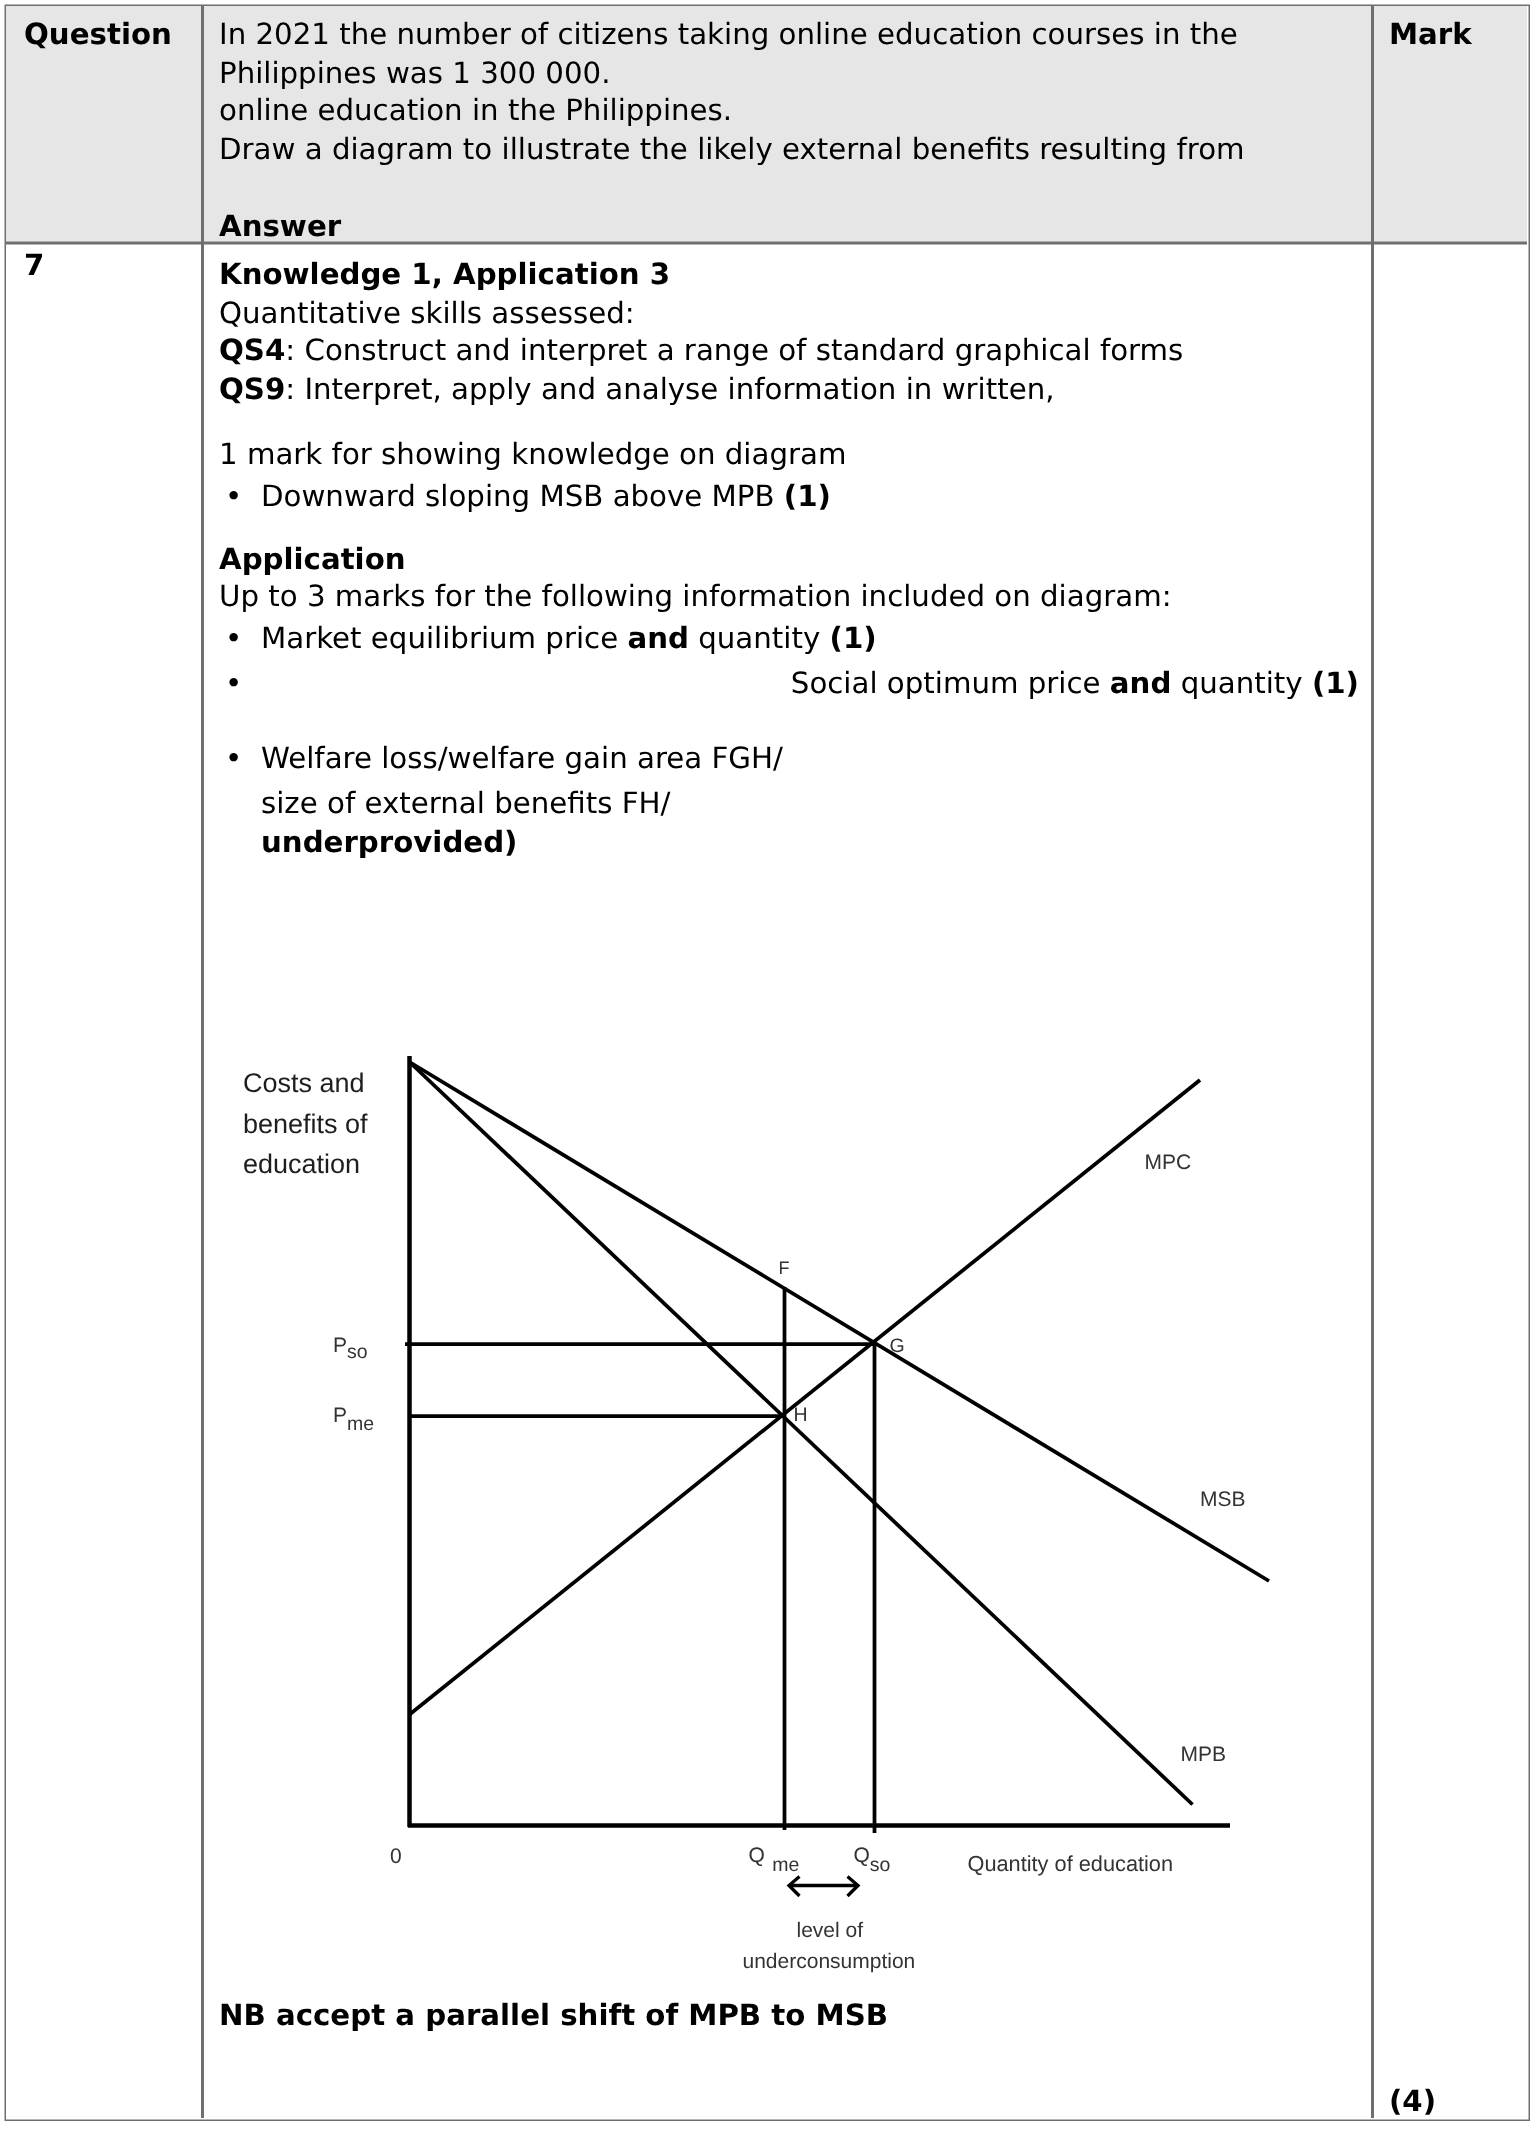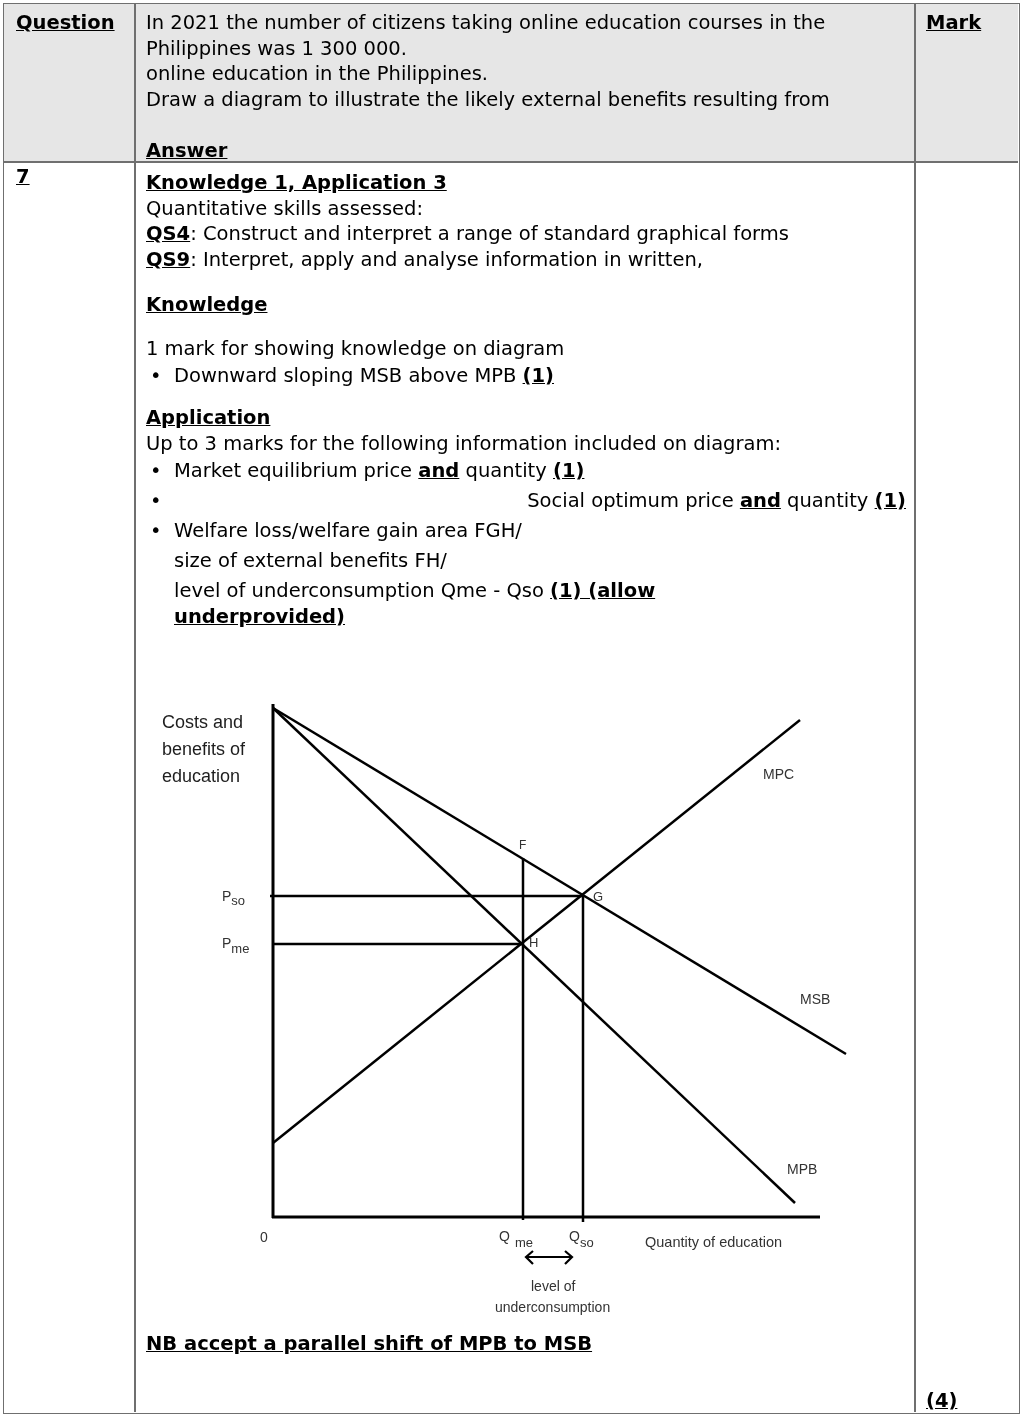--- a/index.html
+++ b/index.html
@@ -5,21 +5,21 @@
   html, body { margin: 0; padding: 0; background: #ffffff; }
   body { width: 1024px; height: 1420px; position: relative; overflow: hidden;
          font-family: "DejaVu Sans", sans-serif; color: #000; }
   .tbl { position: absolute; left: 3px; top: 3px; width: 1017px; height: 1411px;
          border: 1.5px solid #6f6f6f; box-sizing: border-box; }
   .cell { position: absolute; box-sizing: border-box; }
   .hdr { background: #e6e6e6; }
   .vline { position: absolute; width: 1.5px; background: #6f6f6f; }
   .hline { position: absolute; height: 1.5px; background: #6f6f6f; }
   .txt { font-size: 19.5px; line-height: 25.5px; }
-  .b { font-weight: bold; text-decoration: underline; }
+  .b { font-weight: bold; }
   p { margin: 0; }
   ul { margin: 0; padding: 0; list-style: none; }
   li { position: relative; padding-left: 28px; }
   li::before { content: "•"; position: absolute; left: 4px; top: 0; }
   .diagram { position: absolute; left: 140px; top: 690px; width: 720px; height: 640px; }
   .diagram text { font-family: "Liberation Sans", sans-serif; }
 </style>
 </head>
 <body>
 
@@ -43,35 +43,33 @@
 
   <div class="cell txt b" style="left:12px;top:160px;">7</div>
   <div class="cell txt b" style="left:922px;top:1384px;">(4)</div>
 
   <div class="cell txt" style="left:142px;top:166px;width:760px;">
     <p class="b">Knowledge 1, Application 3</p>
     <p>Quantitative skills assessed:</p>
     <p><span class="b">QS4</span><span>: Construct and interpret a range of standard graphical forms</span></p>
     <p><span class="b">QS9</span><span>: Interpret, apply and analyse information in written,</span></p>
 
-    <p class="b" style="margin-top:20px;">Knowledge</p>
     <p style="margin-top:18px;">1 mark for showing knowledge on diagram</p>
     <ul>
       <li style="line-height:30px;"><span>Downward sloping MSB above MPB </span><span class="b">(1)</span></li>
     </ul>
 
     <p class="b" style="margin-top:14px;">Application</p>
     <p>Up to 3 marks for the following information included on diagram:</p>
     <ul>
       <li style="line-height:30px;"><span>Market equilibrium price </span><span class="b">and</span><span> quantity </span><span class="b">(1)</span></li>
       <li style="line-height:30px;text-align:right;"><span>Social optimum price </span><span class="b">and</span><span> quantity </span><span class="b">(1)</span></li>
-      <li style="line-height:30px;">
+      <li style="line-height:30px;margin-top:20px;">
         <div>Welfare loss/welfare gain area FGH/</div>
         <div>size of external benefits FH/</div>
-        <div><span>level of underconsumption Qme - Qso </span><span class="b">(1) (allow</span></div>
         <div class="b" style="line-height:22px;">underprovided)</div>
       </li>
     </ul>
   </div>
 
   <div class="cell txt b" style="left:142px;top:1327px;">NB accept a parallel shift of MPB to MSB</div>
 </div>
 
 <svg class="diagram" viewBox="0 0 720 640" width="720" height="640">
 

